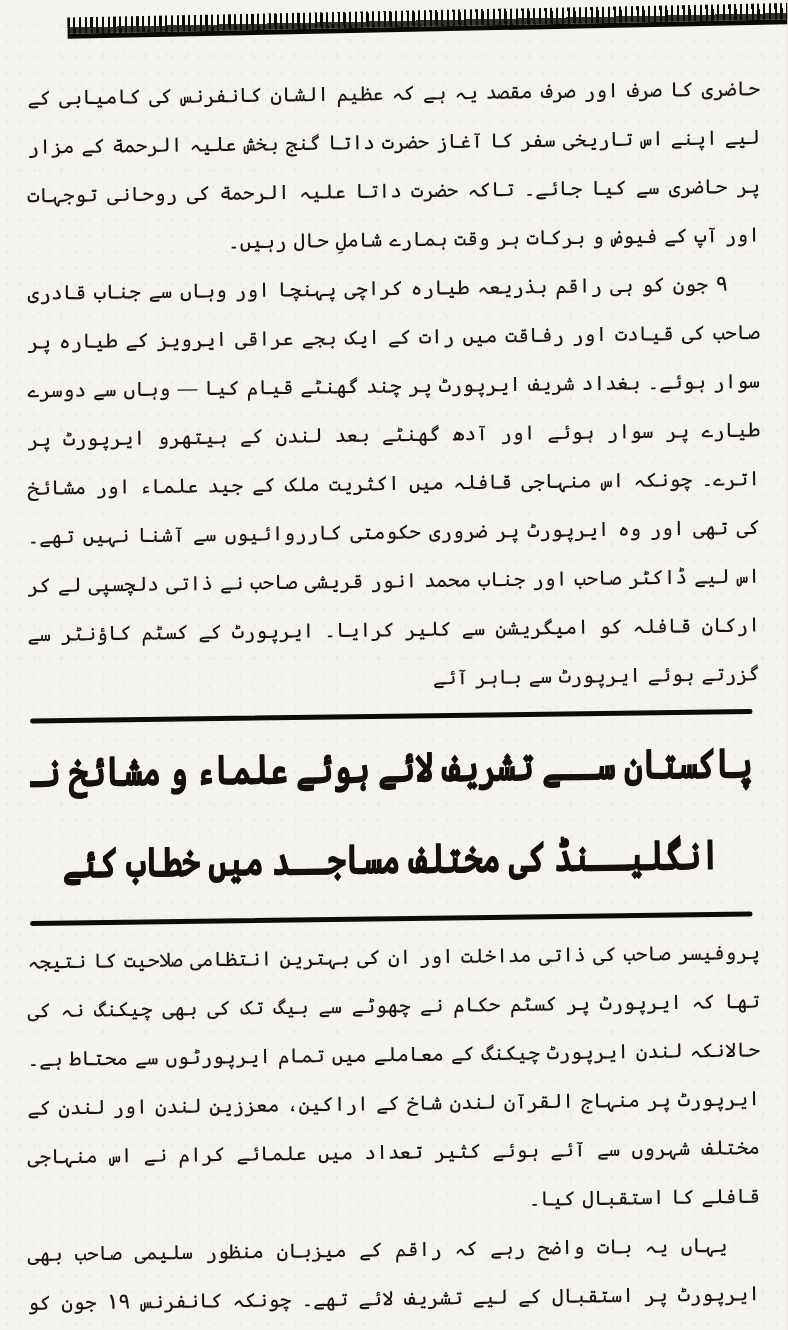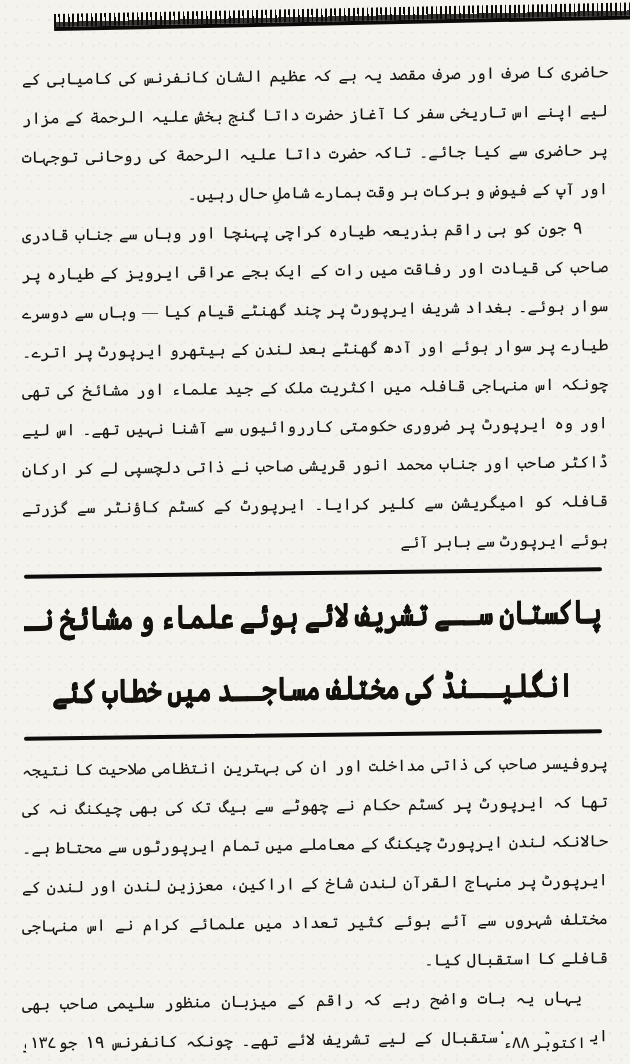--- a/index.html
+++ b/index.html
@@ -7,21 +7,21 @@
     position:relative;
     width:630px;height:1064px;
     margin:0 auto;
     overflow:hidden;
     background-color:#f5f3ee;
     background-image:
       radial-gradient(rgba(70,62,52,.055) 1px, transparent 1.3px),
       radial-gradient(rgba(70,62,52,.04) 1px, transparent 1.3px);
     background-size:11px 13px, 17px 23px;
     background-position:0 0, 6px 9px;
-    font-family:Liberation Serif, serif;
+    font-family:Liberation Sans, sans-serif;
     color:#17130e;
   }
   
   .band{
     position:absolute;
     left:54px;right:-6px;top:14px;height:13px;
     background-image:
       repeating-linear-gradient(90deg,#0e0d0c 0 1.8px, rgba(0,0,0,0) 1.8px 4.6px),
       linear-gradient(180deg, rgba(0,0,0,0) 0 8px, rgba(12,11,10,.82) 8px 13px);
     border-bottom:4.5px solid #0b0a09;
@@ -94,18 +94,14 @@
       </div>
       <div class="rule rule-bottom"></div>
     </div>
 
     <p class="para">پروفیسر صاحب کی ذاتی مداخلت اور ان کی بہترین انتظامی صلاحیت کا نتیجہ تھا کہ ایرپورٹ پر کسٹم حکام نے چھوٹے سے بیگ تک کی بھی چیکنگ نہ کی حالانکہ لندن ایرپورٹ چیکنگ کے معاملے میں تمام ایرپورٹوں سے محتاط ہے۔ ایرپورٹ پر منہاج القرآن لندن شاخ کے اراکین، معززینِ لندن اور لندن کے مختلف شہروں سے آئے ہوئے کثیر تعداد میں علمائے کرام نے اس منہاجی قافلے کا استقبال کیا۔</p>
 
     <p class="para indent">یہاں یہ بات واضح رہے کہ راقم کے میزبان منظور سلیمی صاحب بھی ایرپورٹ پر استقبال کے لیے تشریف لائے تھے۔ چونکہ کانفرنس ۱۹ جون کو منعقد ہونا تھی۔ اس سے پہلے ادارہ منہاج القرآن کی طرف سے مختلف شہروں میں تعارفی اور تبلیغی کانفرنسوں کا اہتمام کیا گیا۔ لندن میں قیام کے دوران راقم نے برمنگھم اور شیفیلڈ کانفرنسوں میں شرکت کی اور خطاب کیا۔</p>
 
   </div>
 
-  <div class="footer">
-    <span dir="rtl">۱۳۷</span>
-    <span dir="rtl">اکتوبر ۸۸ء</span>
-  </div>
 
 </div>
 
 </body></html>

